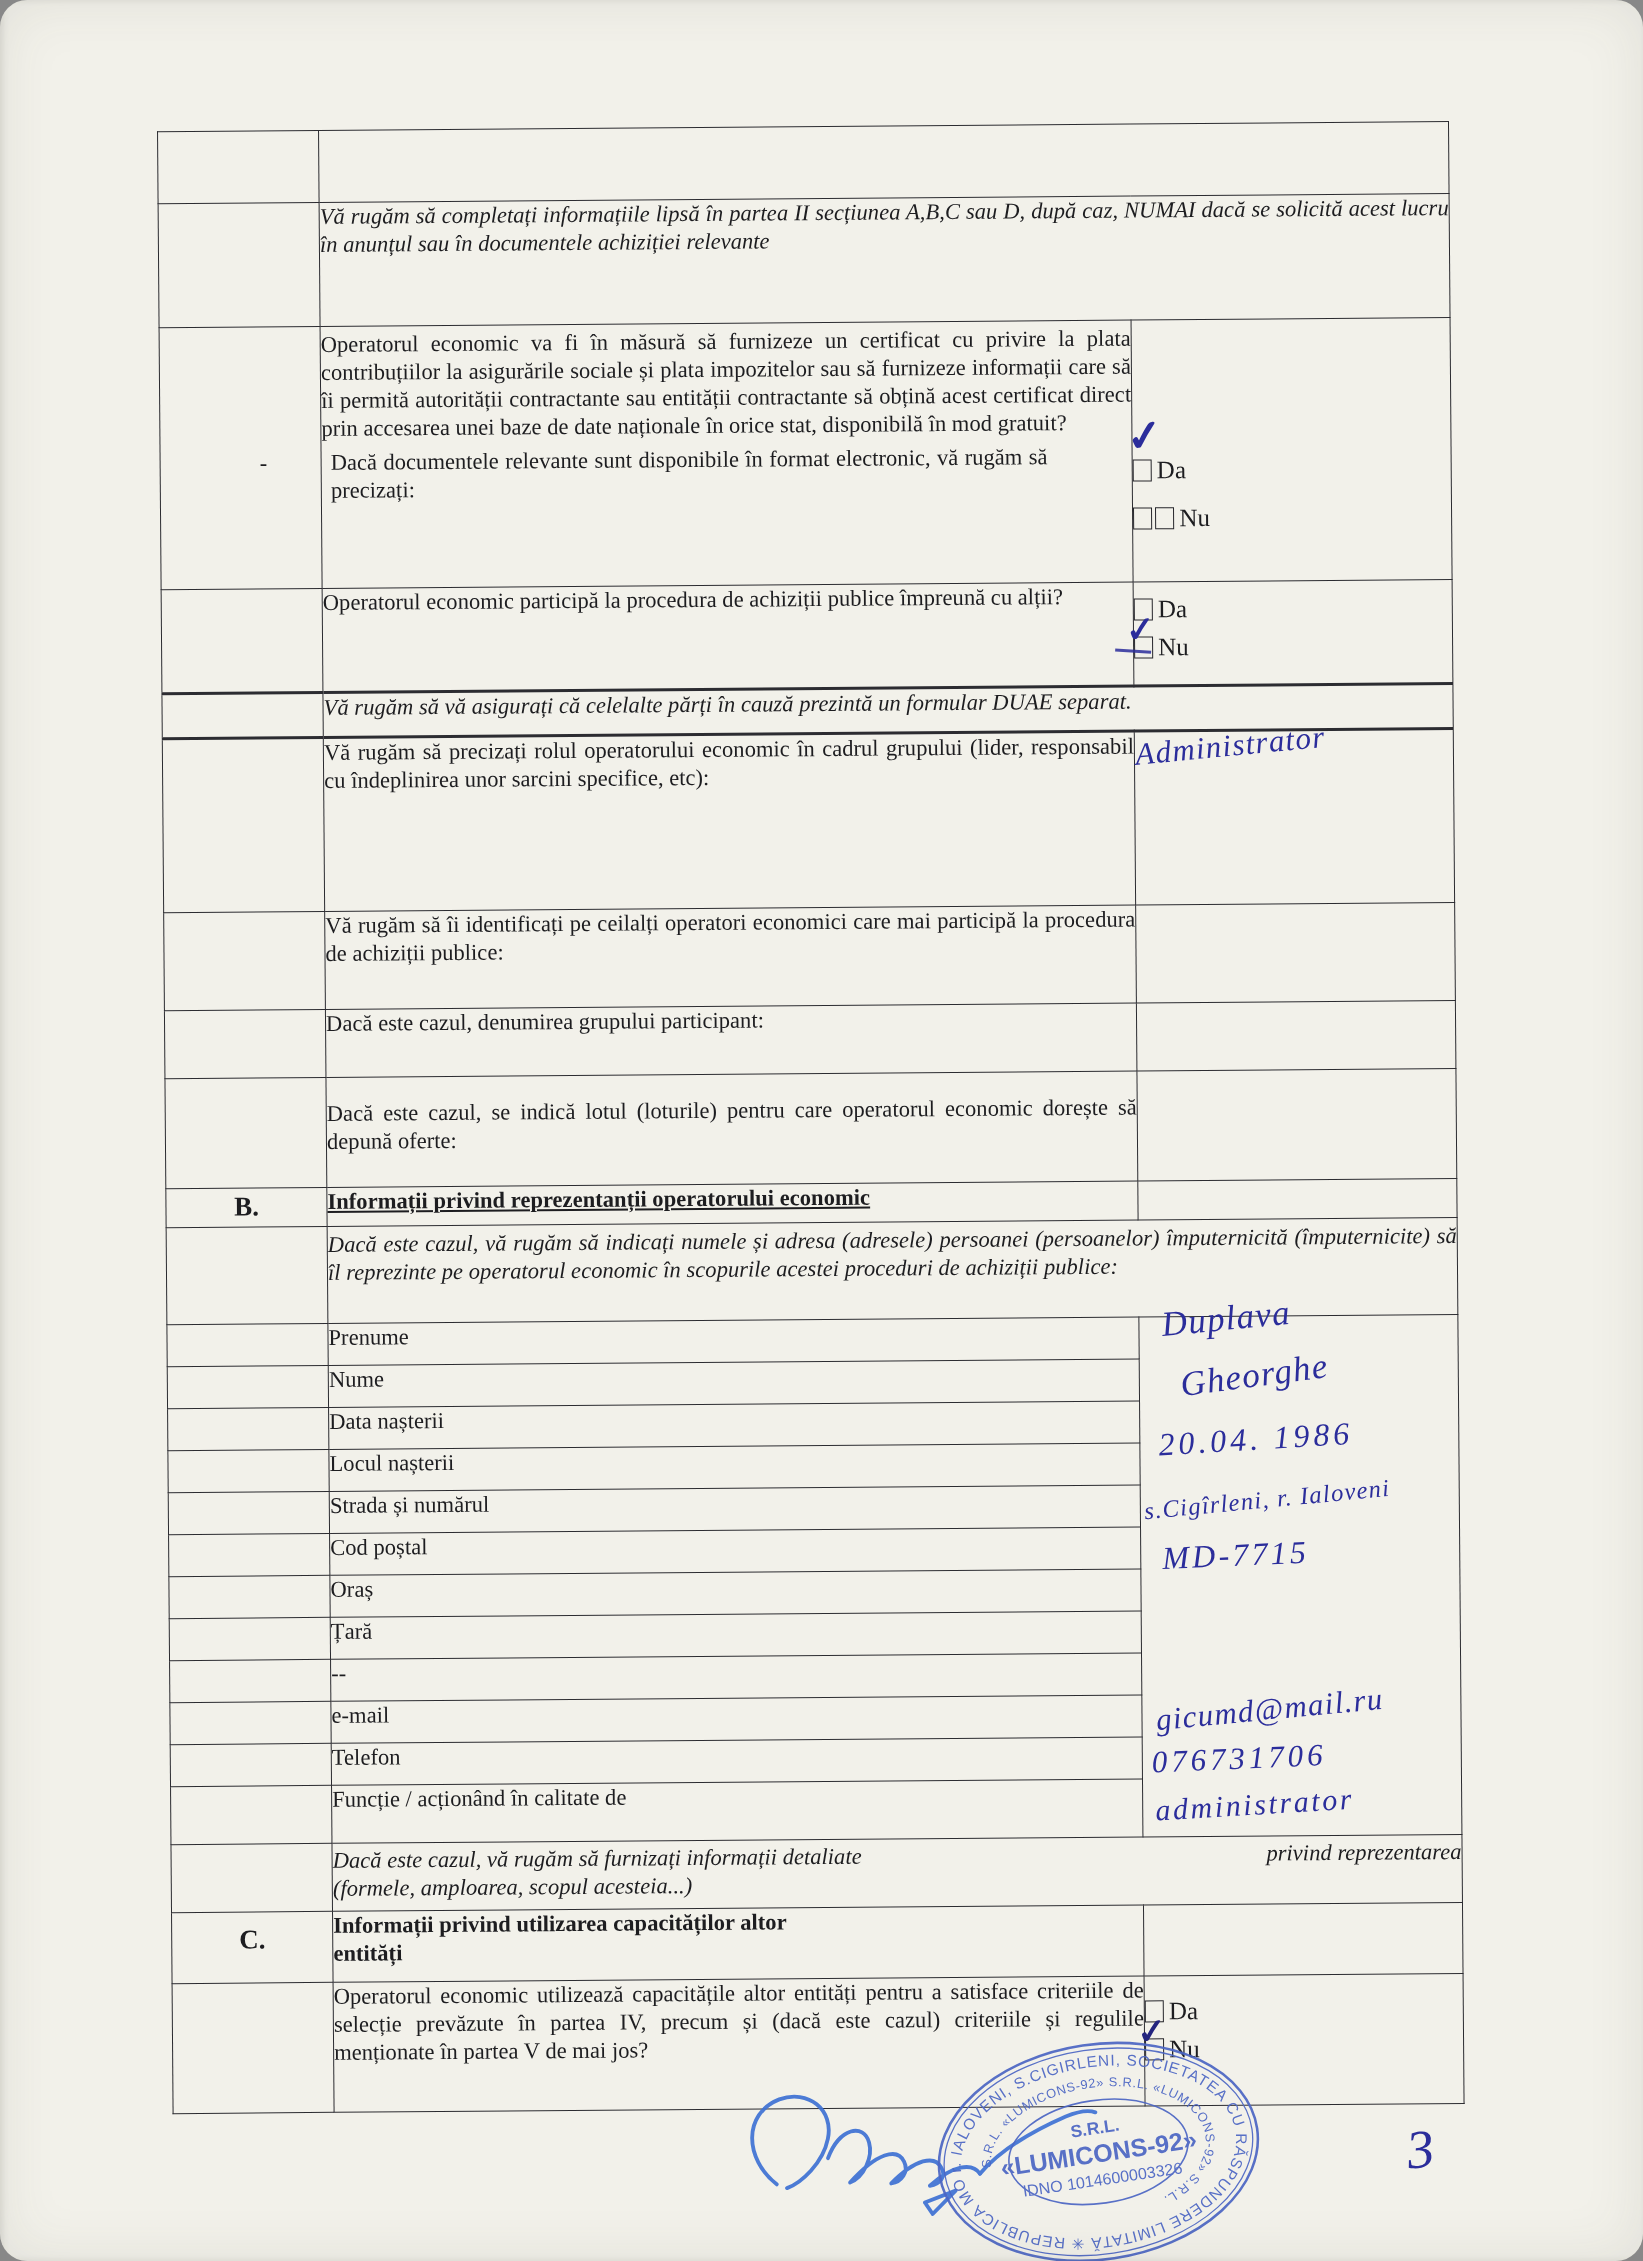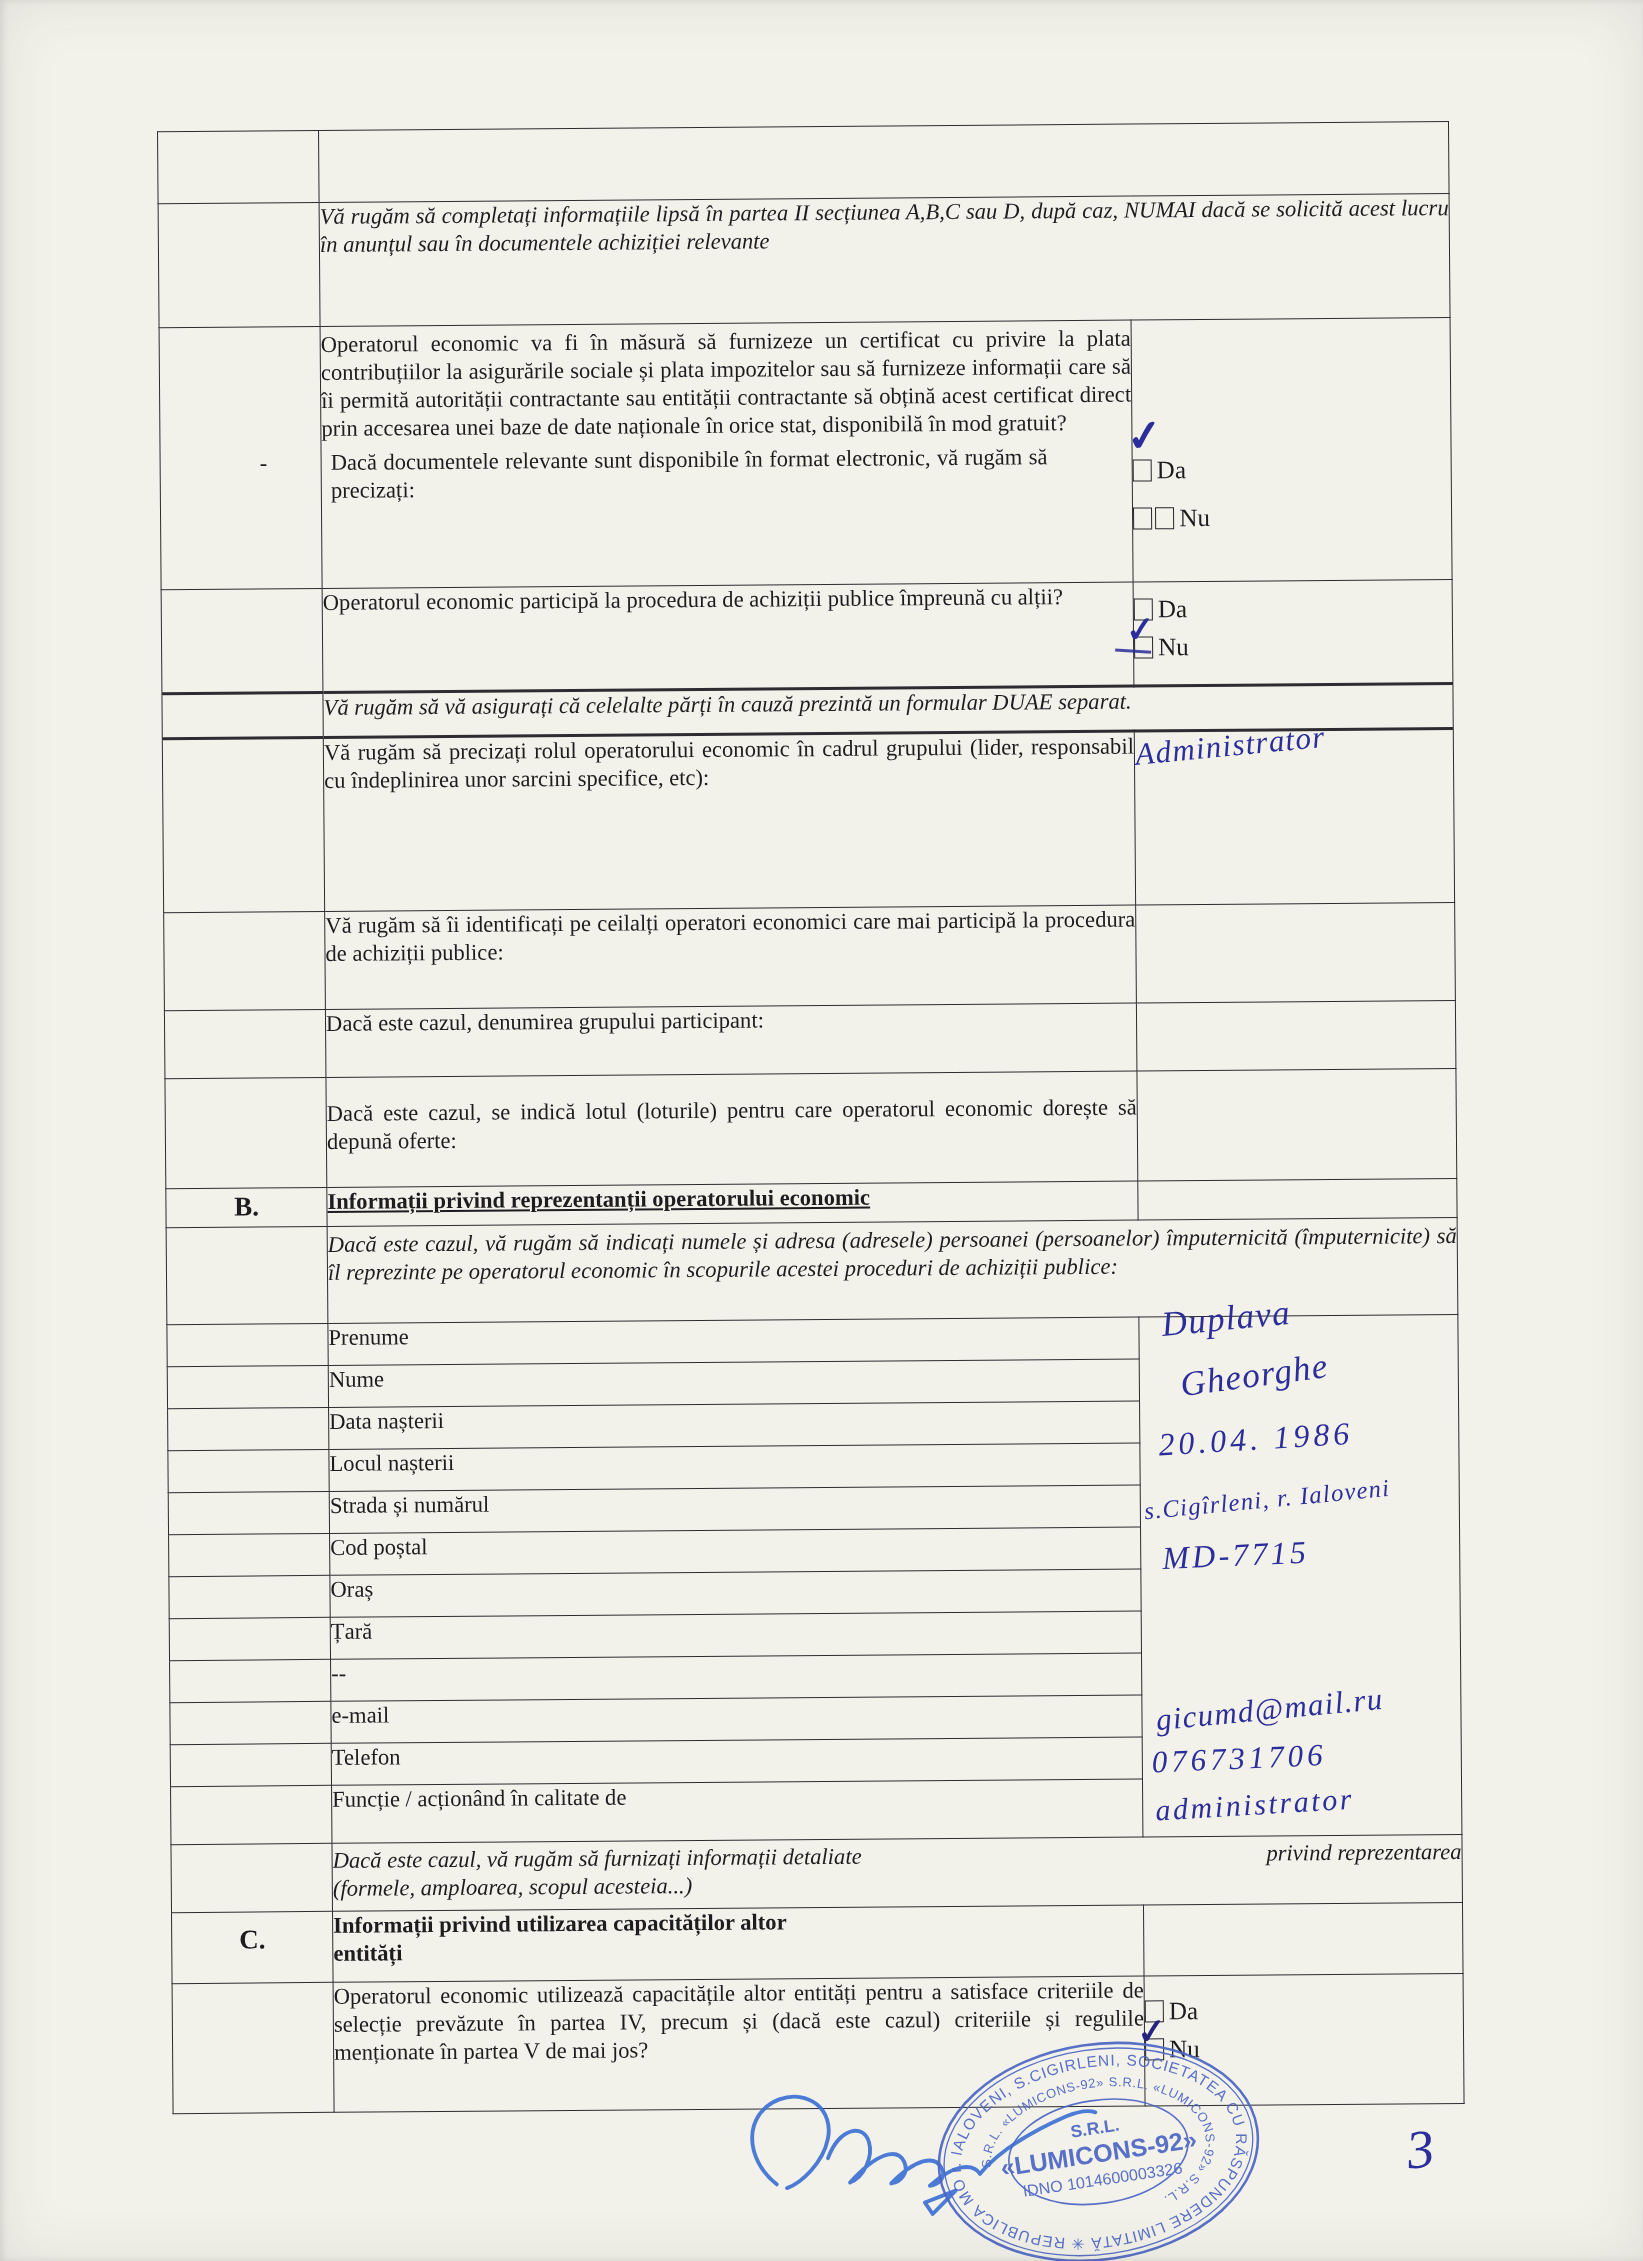--- a/index.html
+++ b/index.html
@@ -1,20 +1,21 @@
 <!DOCTYPE html>
 <html style="font-size:10.3px"><head>
 <meta charset="utf-8">
 <style>
   html,body{margin:0;padding:0;background:#888;}
   .page{
     position:relative;width:1643px;height:2261px;overflow:hidden;
     background:#f2f1ea;
     font-family:"Liberation Serif","DejaVu Serif",serif;
     color:#1d1d20;
+    border-radius:27px;
   }
   .page::after{
     content:"";position:absolute;inset:0;pointer-events:none;
     box-shadow:inset 0 0 58px rgba(70,70,60,0.10), inset 2.6px 0 6.4px rgba(60,60,55,0.12);
   }
   .sheet{position:absolute;inset:0;transform:rotate(-0.45deg);transform-origin:50% 45%;}
 
   table.tbl{position:absolute;left:164px;top:126px;width:1291px;border-collapse:collapse;table-layout:fixed;}
   .tbl td{border:1.9px solid #2c2c31;vertical-align:top;padding:0;font-size:22.6px;line-height:28px;color:#1d1d20;}
   td.c1{text-align:center;}

